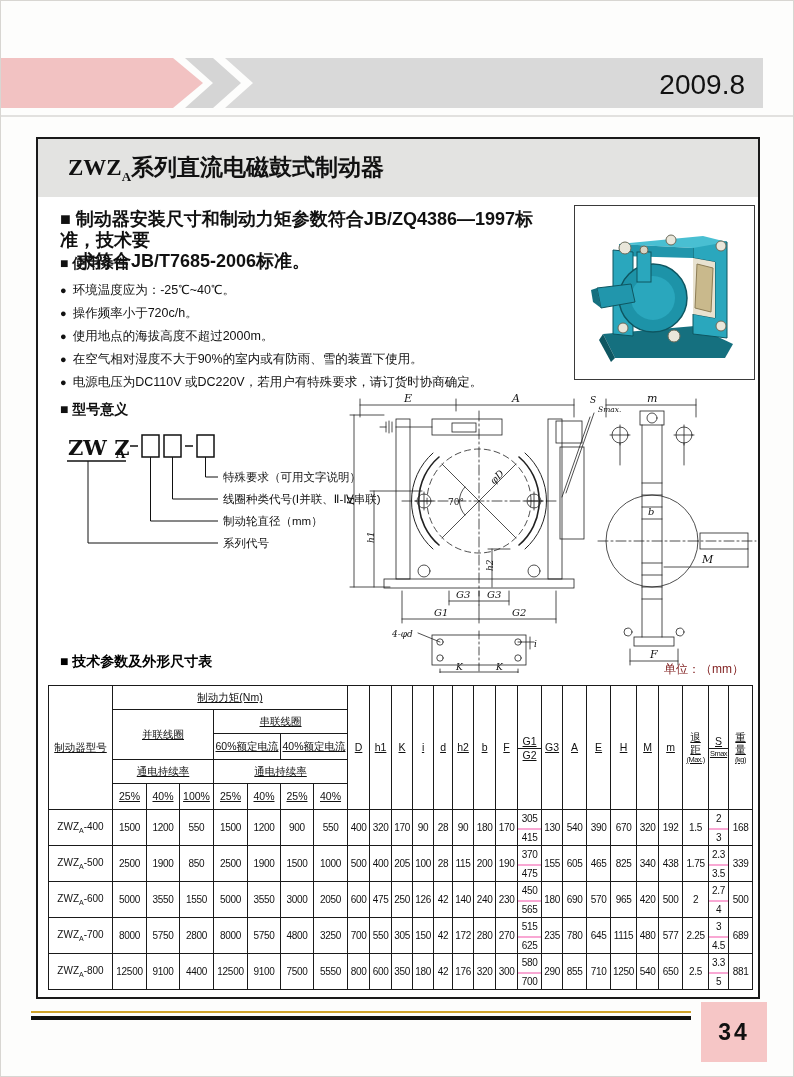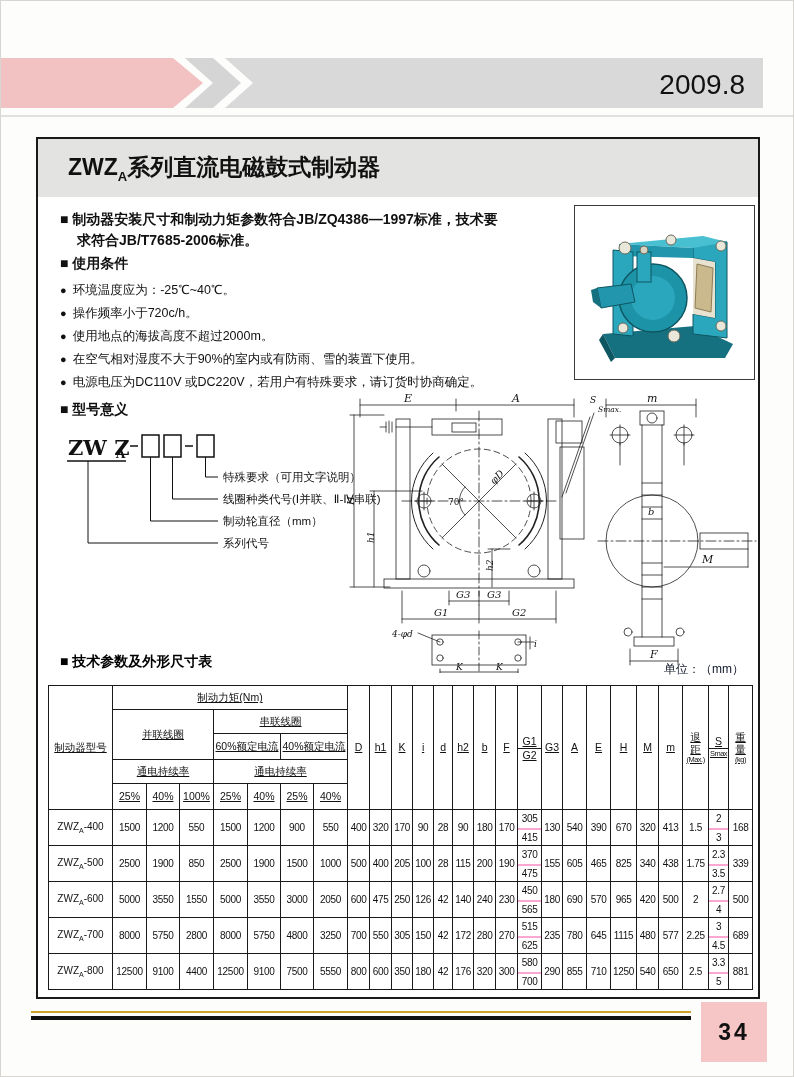--- a/index.html
+++ b/index.html
@@ -7,38 +7,38 @@
   .page { position:relative; width:794px; height:1077px; background:#fdfdfc; margin:0 auto; overflow:hidden; border:1px solid #d8d6d2; }
 
   
   .band { position:absolute; left:0; top:57px; width:762px; height:50px; }
   .band-title { position:absolute; left:44px; top:66px; font-size:24px; font-weight:bold; color:#111; letter-spacing:2px; }
   .band-date { position:absolute; right:48px; top:68px; font-size:28px; color:#111; }
   .band-underline { position:absolute; left:0; top:114px; width:794px; height:2px; background:#e2e1df; }
 
   
   .main-box { position:absolute; left:35px; top:136px; width:724px; height:862px; border:2px solid #1a1a1a; background:#fff; }
-  .title-bar { position:absolute; left:0; top:0; width:100%; height:58px; background:#e3e3e1; display:flex; align-items:center; padding-left:30px; }
+  .title-bar { position:absolute; left:0; top:0; width:100%; height:58px; background:#e3e3e1; display:flex; align-items:center; padding-left:30px;font-family:Liberation Serif, serif; }
   .title-bar .t { font-size:23px; font-weight:bold; color:#111; }
   .title-bar sub { font-size:13px; font-weight:bold; }
 
-  .standards { position:absolute; left:22px; top:70px; width:505px; font-size:14px; font-weight:bold; line-height:21px; color:#111; }
+  .standards { position:absolute; left:22px; top:70px; width:505px; font-size:18px; font-weight:bold; line-height:21px; color:#111; }
   .standards .l2 { padding-left:17px; }
   .sec-head { position:absolute; font-size:14px; font-weight:bold; color:#111; }
   .cond-list { position:absolute; left:22px; top:140px; width:700px; }
   .cond-item { font-size:12.5px; color:#111; line-height:23px; white-space:nowrap; }
   .cond-item .dot { font-size:11px; margin-right:6px; }
 
   .photo-box { position:absolute; left:536px; top:66px; width:181px; height:175px; border:1px solid #3a3a3a; background:#fff; }
 
   .model-fig { position:absolute; left:20px; top:286px; }
   .drawing-fig { position:absolute; left:306px; top:252px; }
 
   .tbl-head { position:absolute; left:22px; top:514px; font-size:14px; font-weight:bold; }
-  .unit-label { position:absolute; right:14px; top:522px; font-size:12px; color:#0f172a; }
+  .unit-label { position:absolute; right:14px; top:522px; font-size:12px; color:#7f1d1d; }
 
   table.specs { position:absolute; left:10px; top:546px; width:704px; border-collapse:collapse; table-layout:fixed; }
   table.specs th, table.specs td { border:1px solid #1a1a1a; text-align:center; vertical-align:middle; padding:0; color:#111; }
   table.specs thead th { font-size:10.5px; font-weight:normal; line-height:1.15;text-decoration:underline; }
   table.specs tbody td { font-size:10px; letter-spacing:-0.3px; height:35px; }
   table.specs tbody td.model { font-size:10px; letter-spacing:0; }
   table.specs tbody td.model sub { font-size:7px; }
   .vstack { width:14px; margin:0 auto; line-height:1.2; }
   .tiny { font-size:7.5px; letter-spacing:-0.5px; }
   .split-h { display:grid; grid-template-rows:1fr 1fr; height:100%; }
@@ -394,21 +394,21 @@
               <div class="split">
                 <div>305</div>
                 <div>415</div>
               </div>
             </td>
             <td>130</td>
             <td>540</td>
             <td>390</td>
             <td>670</td>
             <td>320</td>
-            <td>413</td>
+            <td>192</td>
             <td>1.5</td>
             <td>
               <div class="split">
                 <div>2</div>
                 <div>3</div>
               </div>
             </td>
             <td>168</td>
           </tr>
           <tr>

